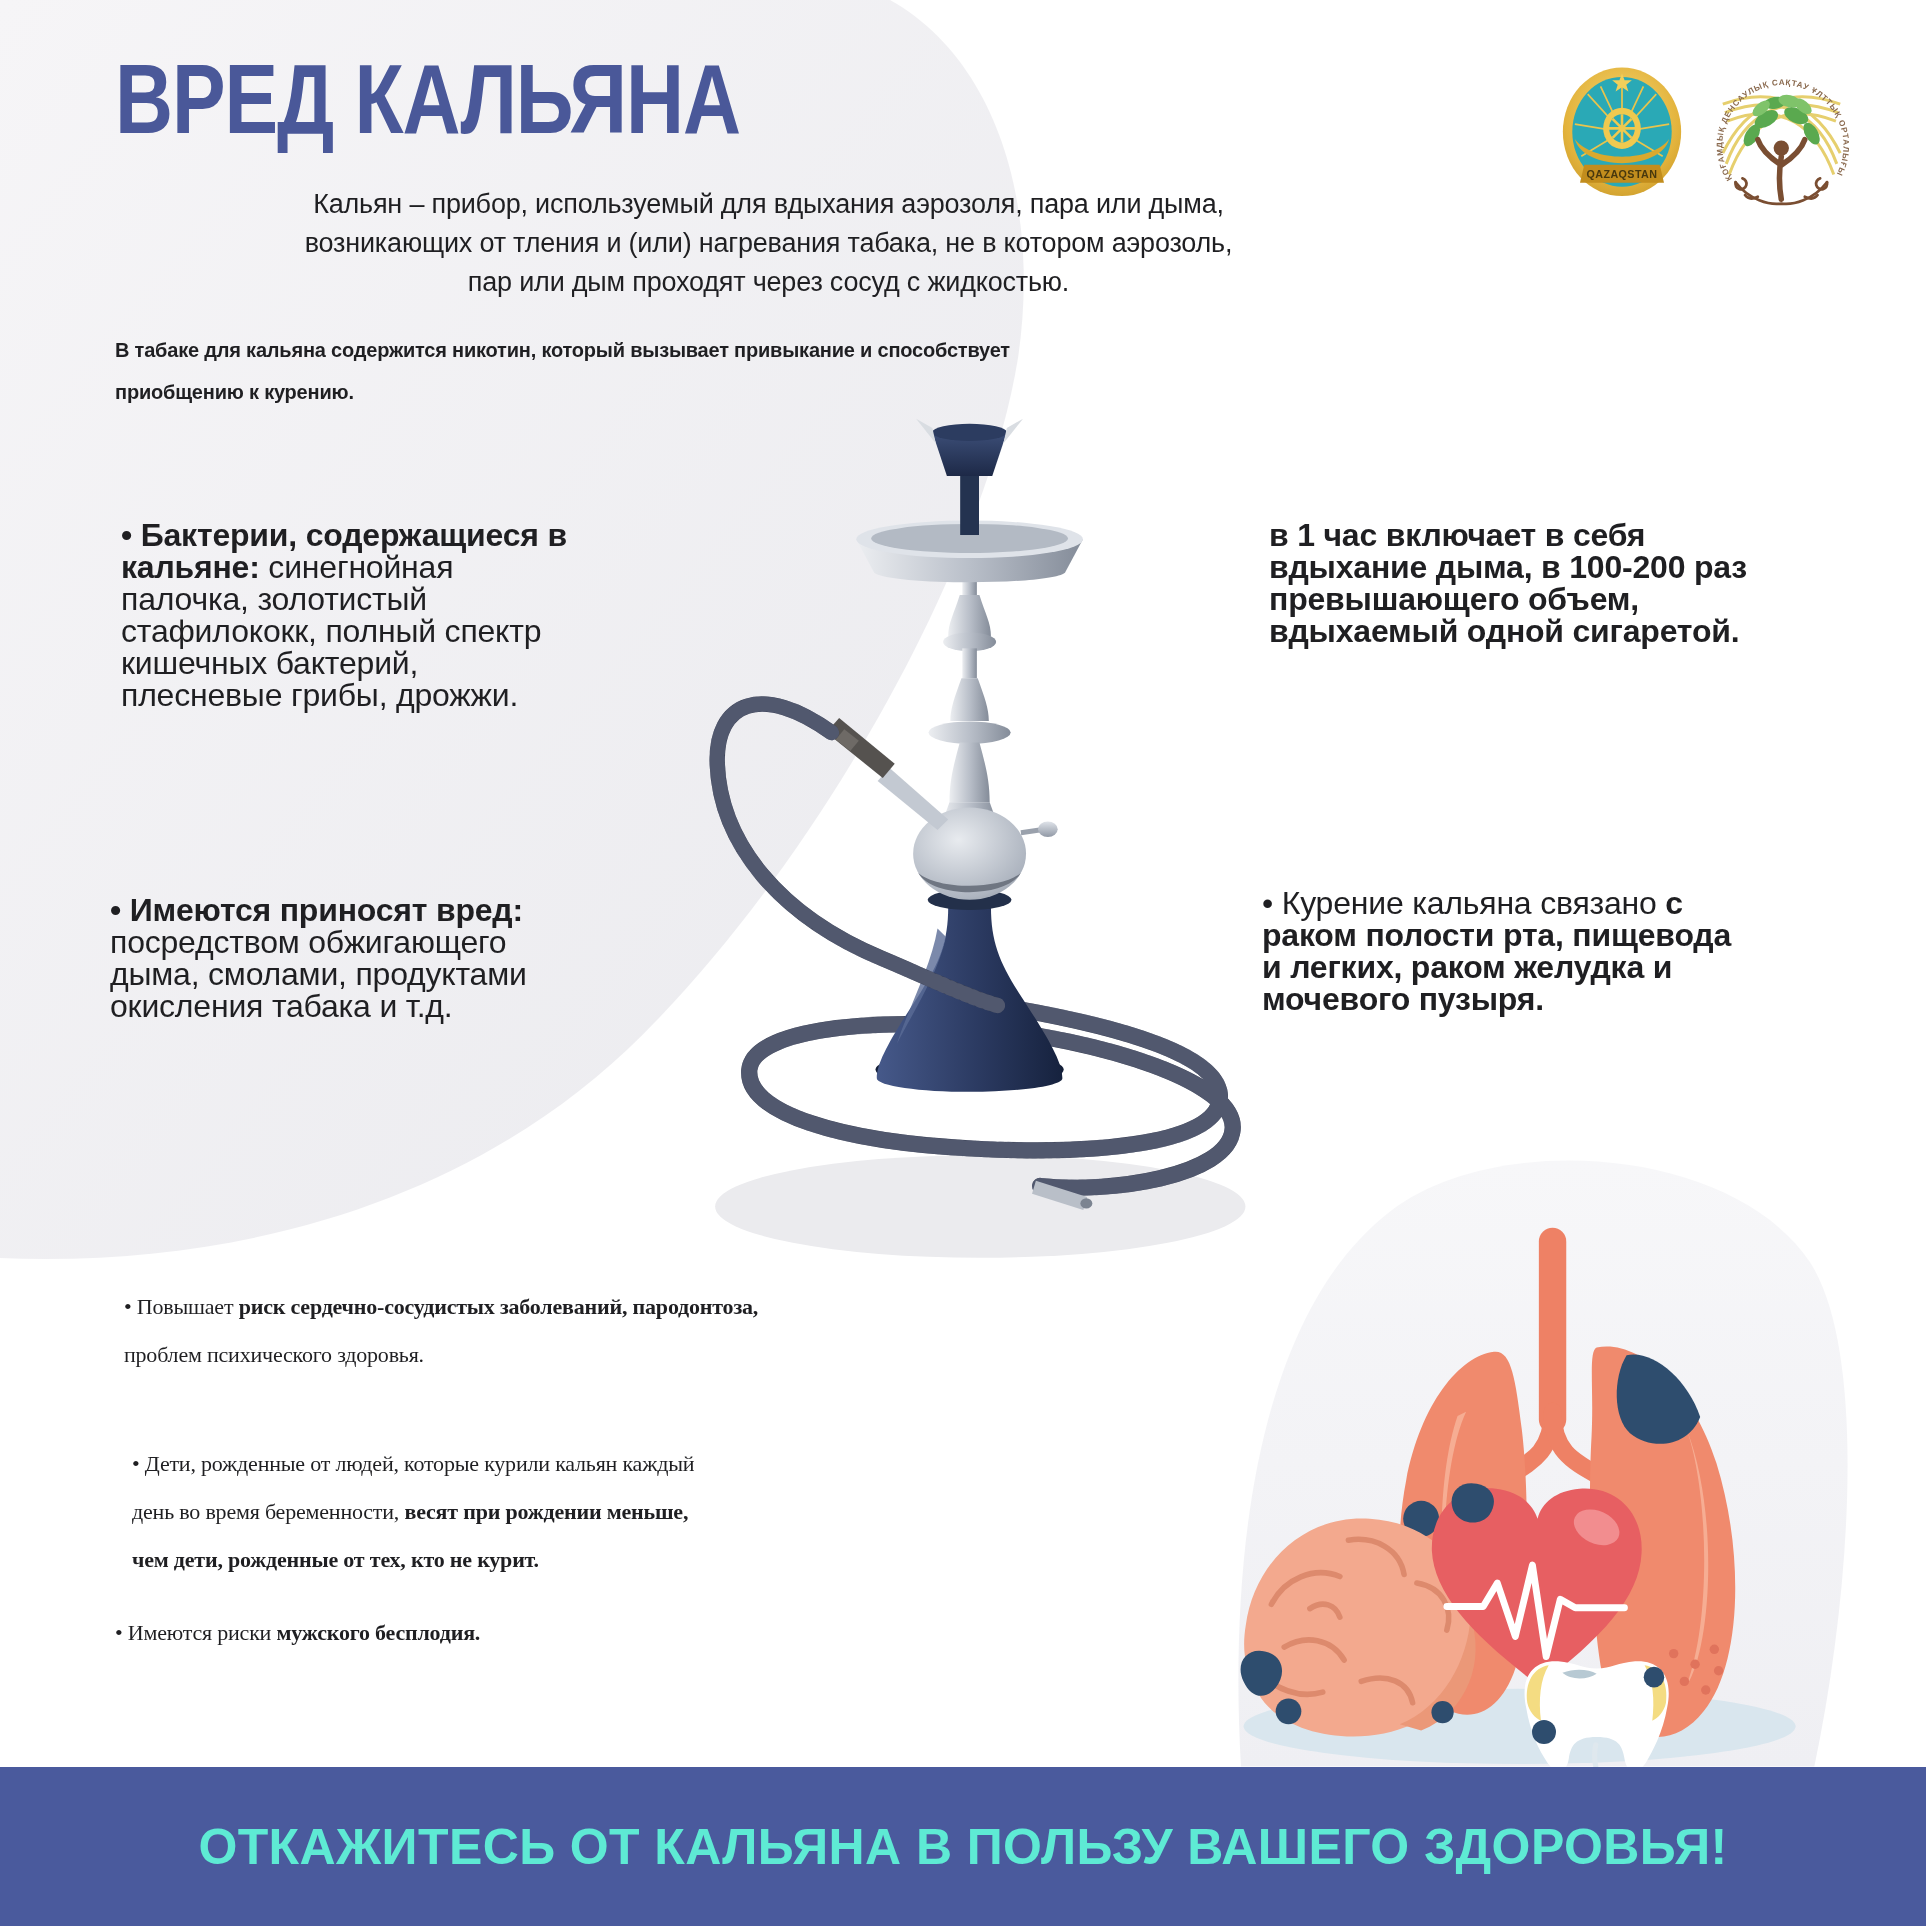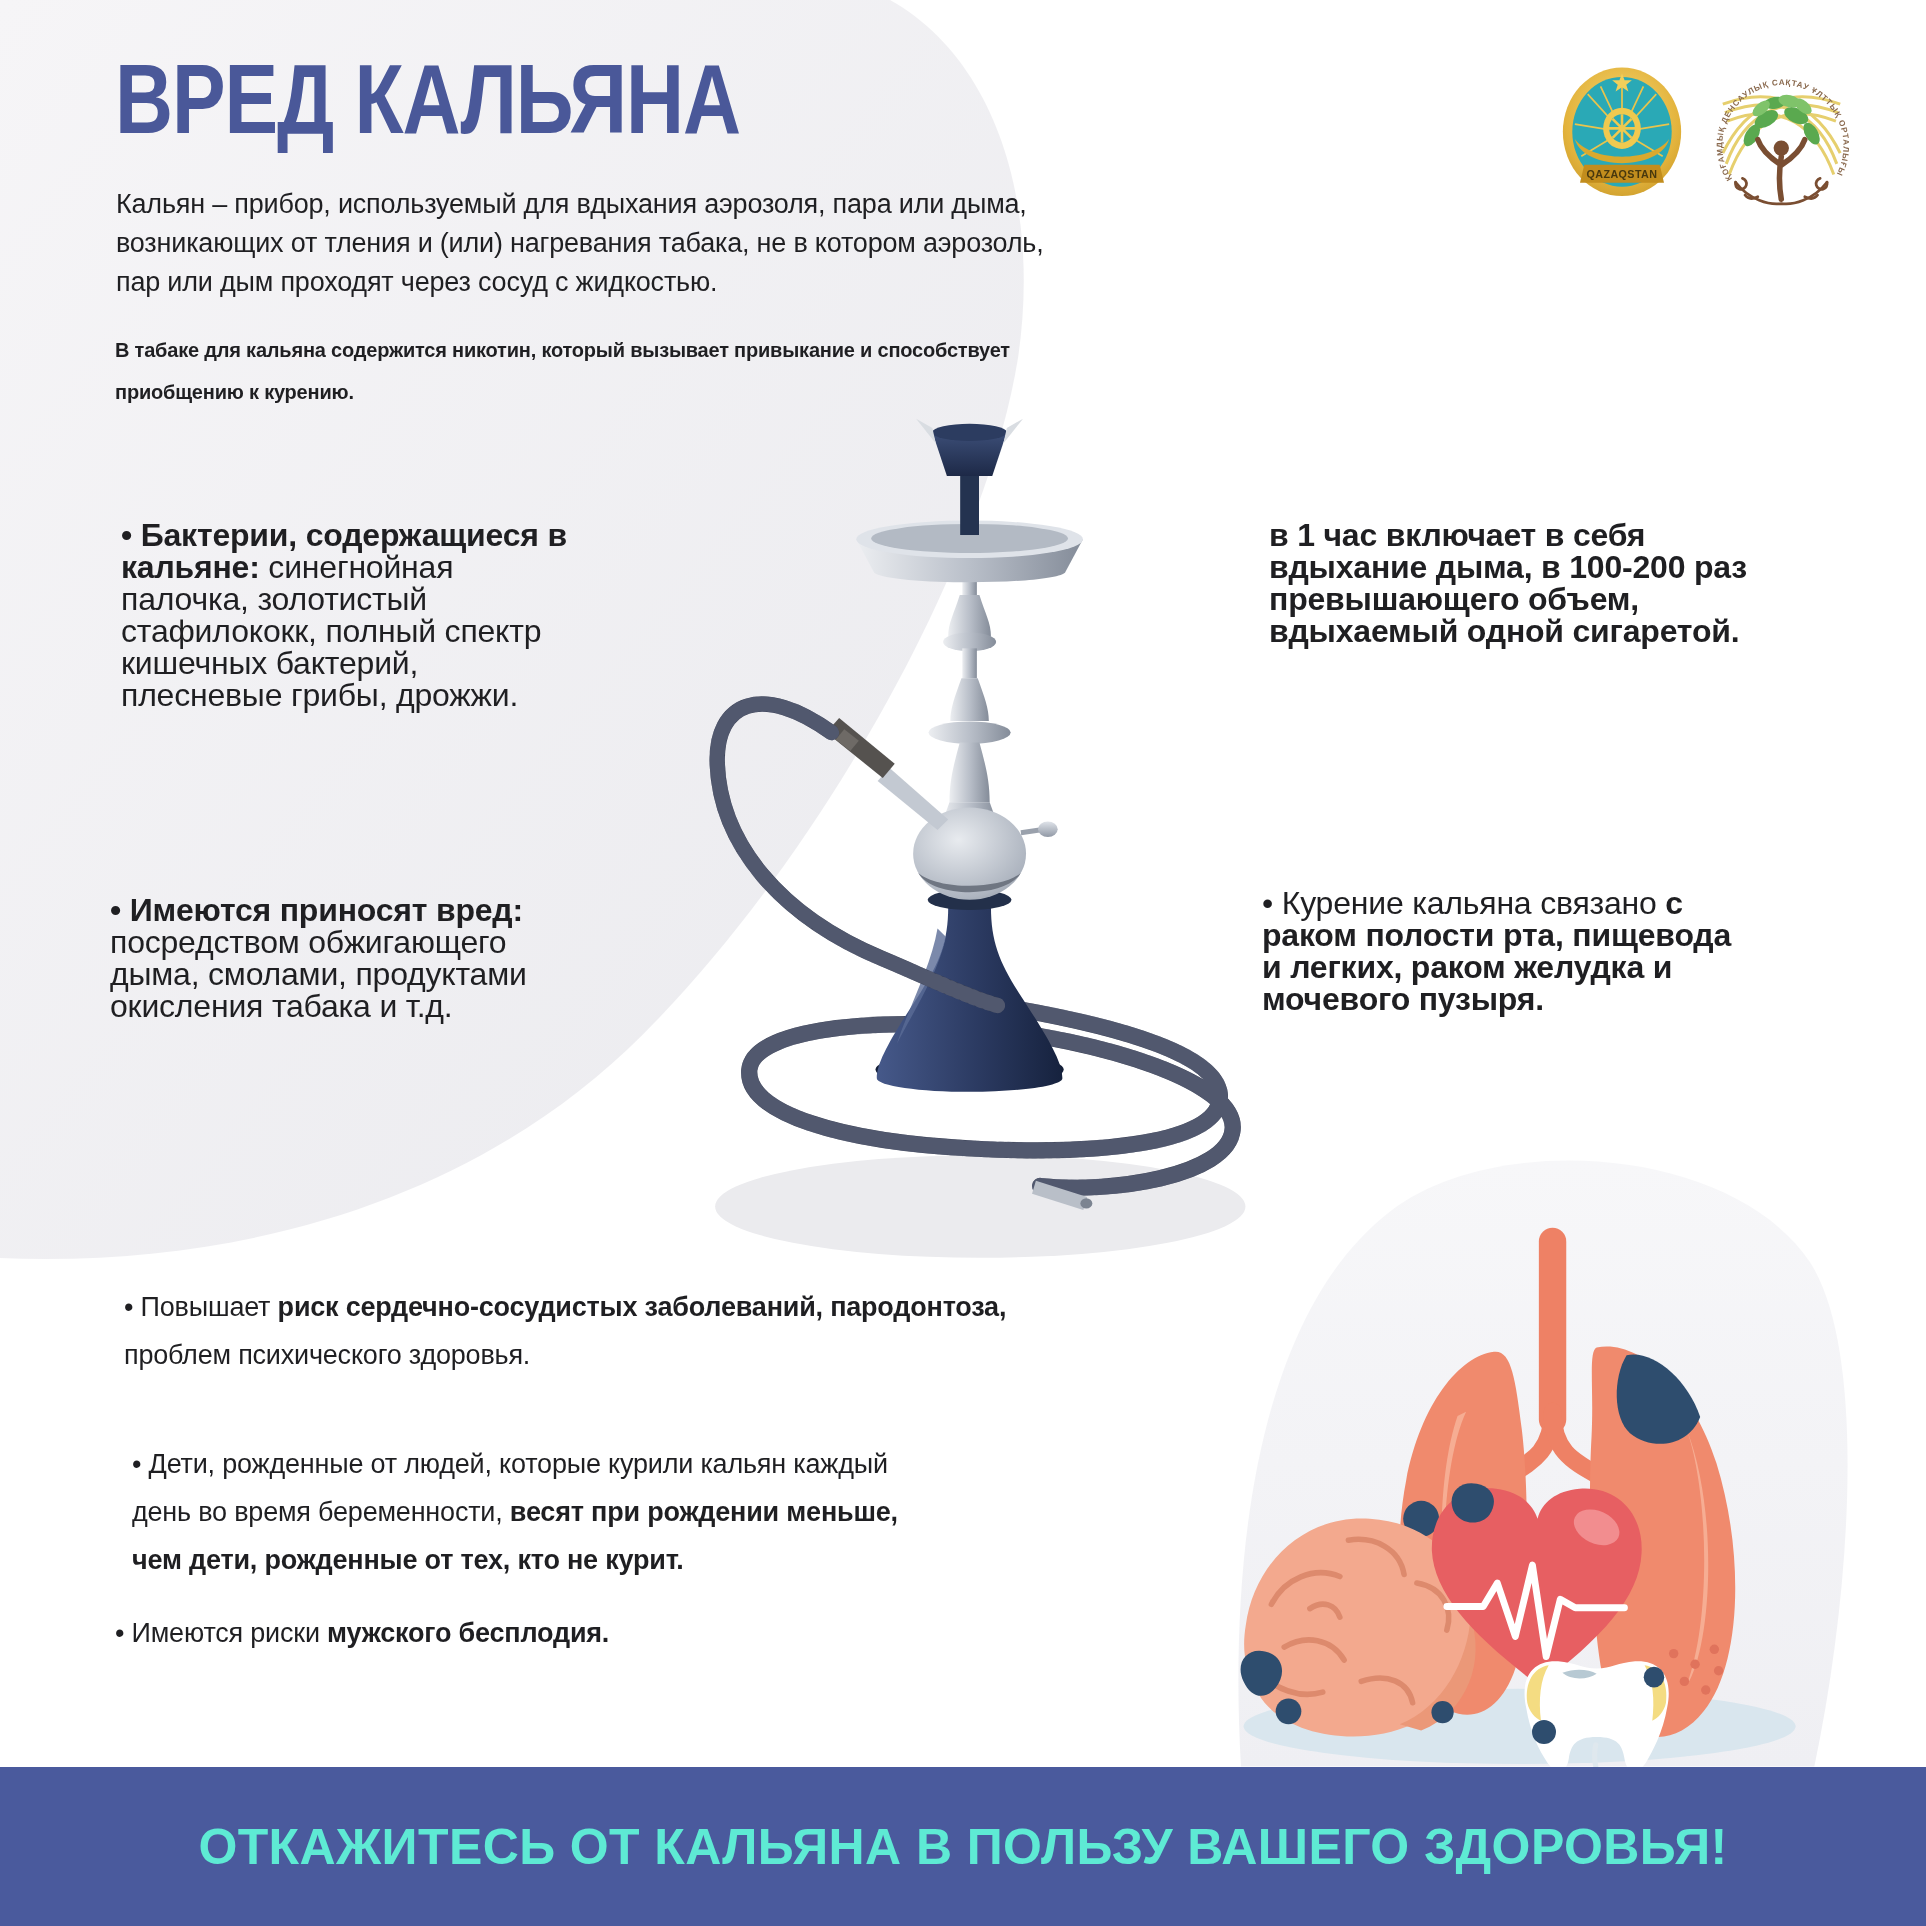--- a/index.html
+++ b/index.html
@@ -3,28 +3,28 @@
 <meta charset="utf-8">
 <style>
   html,body{margin:0;padding:0;}
   body{width:1926px;height:1926px;position:relative;background:#ffffff;
        font-family:"Liberation Sans",sans-serif;overflow:hidden;}
   .abs{position:absolute;}
   .txt{color:#1f1f22;letter-spacing:-0.2px;white-space:pre-line;}
   .b{font-weight:700;}
   #title{left:115px;top:43px;font-size:98px;font-weight:700;color:#4a5899;
          letter-spacing:-1.3px;transform:scaleX(.82);transform-origin:left top;white-space:nowrap;}
-  #intro{left:116px;top:185px;font-size:27px;line-height:39px;width:1305px;}
+  #intro{left:116px;top:185px;font-size:27px;line-height:39px;width:1305px;text-align:center;}
   #introBold{left:115px;top:329px;font-size:20px;line-height:42px;width:1733px;font-weight:700;}
   .colb{font-size:32px;line-height:32px;width:668px;}
   #lb1{left:121px;top:519px;}
   #lb2{left:110px;top:894px;}
   #rb1{left:1269px;top:519px;}
   #rb2{left:1262px;top:887px;}
-  .botb{font-size:27px;line-height:48px;width:1395px;}
+  .botb{font-size:22px;line-height:48px;width:1395px;font-family:Liberation Serif, serif;}
   #bb1{left:124px;top:1283px;}
   #bb2{left:132px;top:1440px;}
   #bb3{left:115px;top:1609px;}
   #banner{left:0;top:1767px;width:1926px;height:160px;background:#4a5a9d;
           display:flex;align-items:center;justify-content:center;}
   #banner span{color:#5eead4;font-weight:700;font-size:50px;letter-spacing:0.4px;white-space:nowrap;}
   svg{display:block;}
 </style>
 </head>
 <body>

